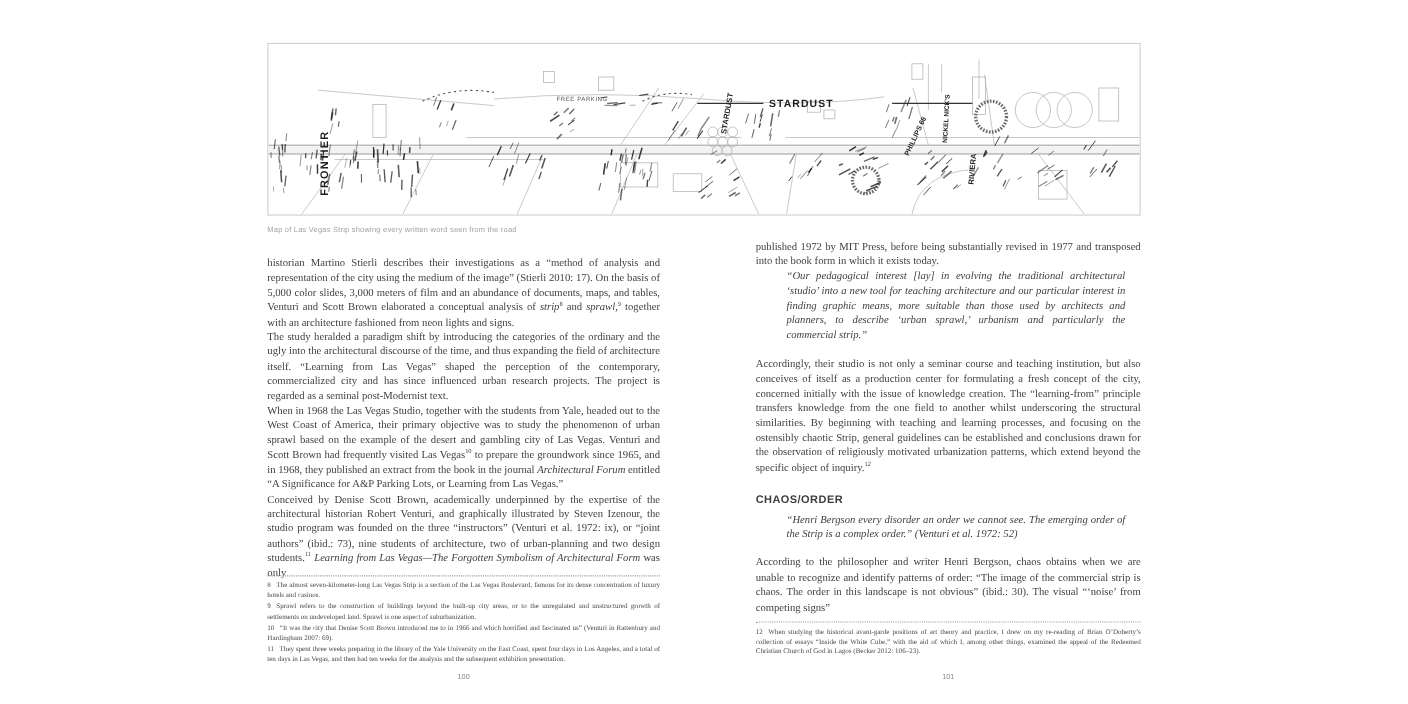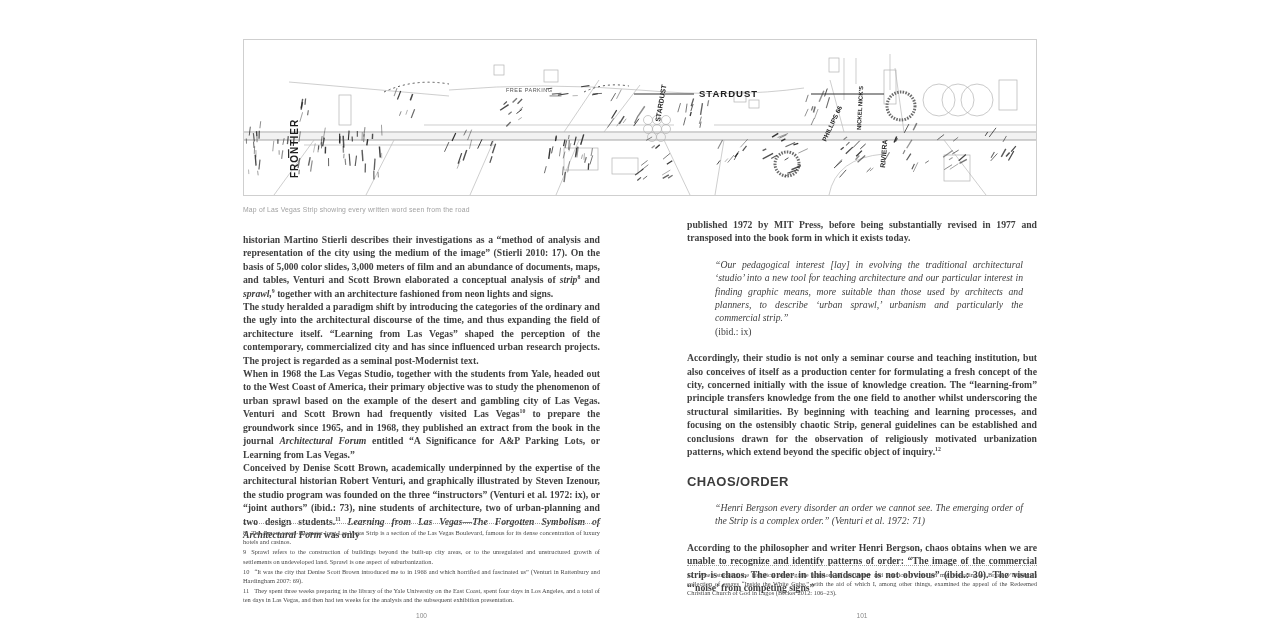--- a/index.html
+++ b/index.html
@@ -15,30 +15,30 @@
   .map-figure svg{display:block;}
   .map-caption{
     position:absolute;left:243px;top:206px;width:500px;
     font-family:"Liberation Sans",sans-serif;font-size:6.8px;color:#a2a2a2;
     letter-spacing:.2px;
   }
   
   .col{position:absolute;text-align:justify;font-size:9.7px;line-height:13.4px;}
   .col-left{left:243px;top:233px;width:357px;}
   .col-right{left:687px;top:218px;width:350px;}
-  .col p{margin:0;font-weight:bold;}
+  .col p{margin:0;}
   .col .gap{height:13px;}
   .it{font-style:italic;}
   sup{font-size:.6em;vertical-align:super;line-height:0;}
   blockquote{
-    margin:13px 14px 0 28px;font-style:italic;line-height:13.4px;
+    margin:0 14px 0 28px;font-style:italic;line-height:13.4px;
   }
   .q-attr{font-style:normal;}
   .section-heading{
-    font-family:"Liberation Sans",sans-serif;font-weight:bold;font-size:13px;
+    font-family:"Liberation Sans",sans-serif;font-weight:bold;font-size:10px;
     letter-spacing:.4px;color:#3d3d3d;margin:16px 0 4px 0;text-align:left;
   }
   
   .footnotes{
     position:absolute;border-top:1px dotted #9a9a9a;padding-top:4px;
     font-size:6.4px;line-height:9.2px;color:#4a4a4a;text-align:justify;
   }
   .footnotes-left{left:243px;top:523px;width:357px;}
   .footnotes-right{left:687px;top:565px;width:350px;}
   .footnotes .fn{margin:0 0 1px 0;}
@@ -395,26 +395,25 @@
   <p class="fn"><span class="fn-num">10</span><span>“It was the city that Denise Scott Brown introduced me to in 1966 and which horrified and fascinated us” (Venturi in Rattenbury and Hardingham 2007: 69).</span></p>
   <p class="fn"><span class="fn-num">11</span><span>They spent three weeks preparing in the library of the Yale University on the East Coast, spent four days in Los Angeles, and a total of ten days in Las Vegas, and then had ten weeks for the analysis and the subsequent exhibition presentation.</span></p>
 </div>
 
 <div class="page-number page-number-left">100</div>
 
 <div class="col col-right">
   <p>published 1972 by MIT Press, before being substantially revised in 1977 and transposed into the book form in which it exists today.</p>
   <blockquote>
     <span>“Our pedagogical interest [lay] in evolving the traditional architectural ‘studio’ into a new tool for teaching architecture and our particular interest in finding graphic means, more suitable than those used by architects and planners, to describe ‘urban sprawl,’ urbanism and particularly the commercial strip.”</span>
-    <div class="q-attr">(ibid.: ix)</div>
   </blockquote>
   <div class="gap"></div>
   <p><span>Accordingly, their studio is not only a seminar course and teaching institution, but also conceives of itself as a production center for formulating a fresh concept of the city, concerned initially with the issue of knowledge creation. The “learning-from” principle transfers knowledge from the one field to another whilst underscoring the structural similarities. By beginning with teaching and learning processes, and focusing on the ostensibly chaotic Strip, general guidelines can be established and conclusions drawn for the observation of religiously motivated urbanization patterns, which extend beyond the specific object of inquiry.</span><sup>12</sup></p>
   <h3 class="section-heading">CHAOS/ORDER</h3>
-  <blockquote><span class="it">“Henri Bergson every disorder an order we cannot see. The emerging order of the Strip is a complex order.”</span><span> (Venturi et al. 1972: 71)</span></blockquote>
+  <blockquote><span class="it">“Henri Bergson every disorder an order we cannot see. The emerging order of the Strip is a complex order.”</span><span> (Venturi et al. 1972: 52)</span></blockquote>
   <div class="gap"></div>
   <p>According to the philosopher and writer Henri Bergson, chaos obtains when we are unable to recognize and identify patterns of order: “The image of the commercial strip is chaos. The order in this landscape is not obvious” (ibid.: 30). The visual “‘noise’ from competing signs”</p>
 </div>
 
 <div class="footnotes footnotes-right">
   <p class="fn"><span class="fn-num">12</span><span>When studying the historical avant-garde positions of art theory and practice, I drew on my re-reading of Brian O’Doherty’s collection of essays “Inside the White Cube,” with the aid of which I, among other things, examined the appeal of the Redeemed Christian Church of God in Lagos (Becker 2012: 106–23).</span></p>
 </div>
 
 <div class="page-number page-number-right">101</div>
 

